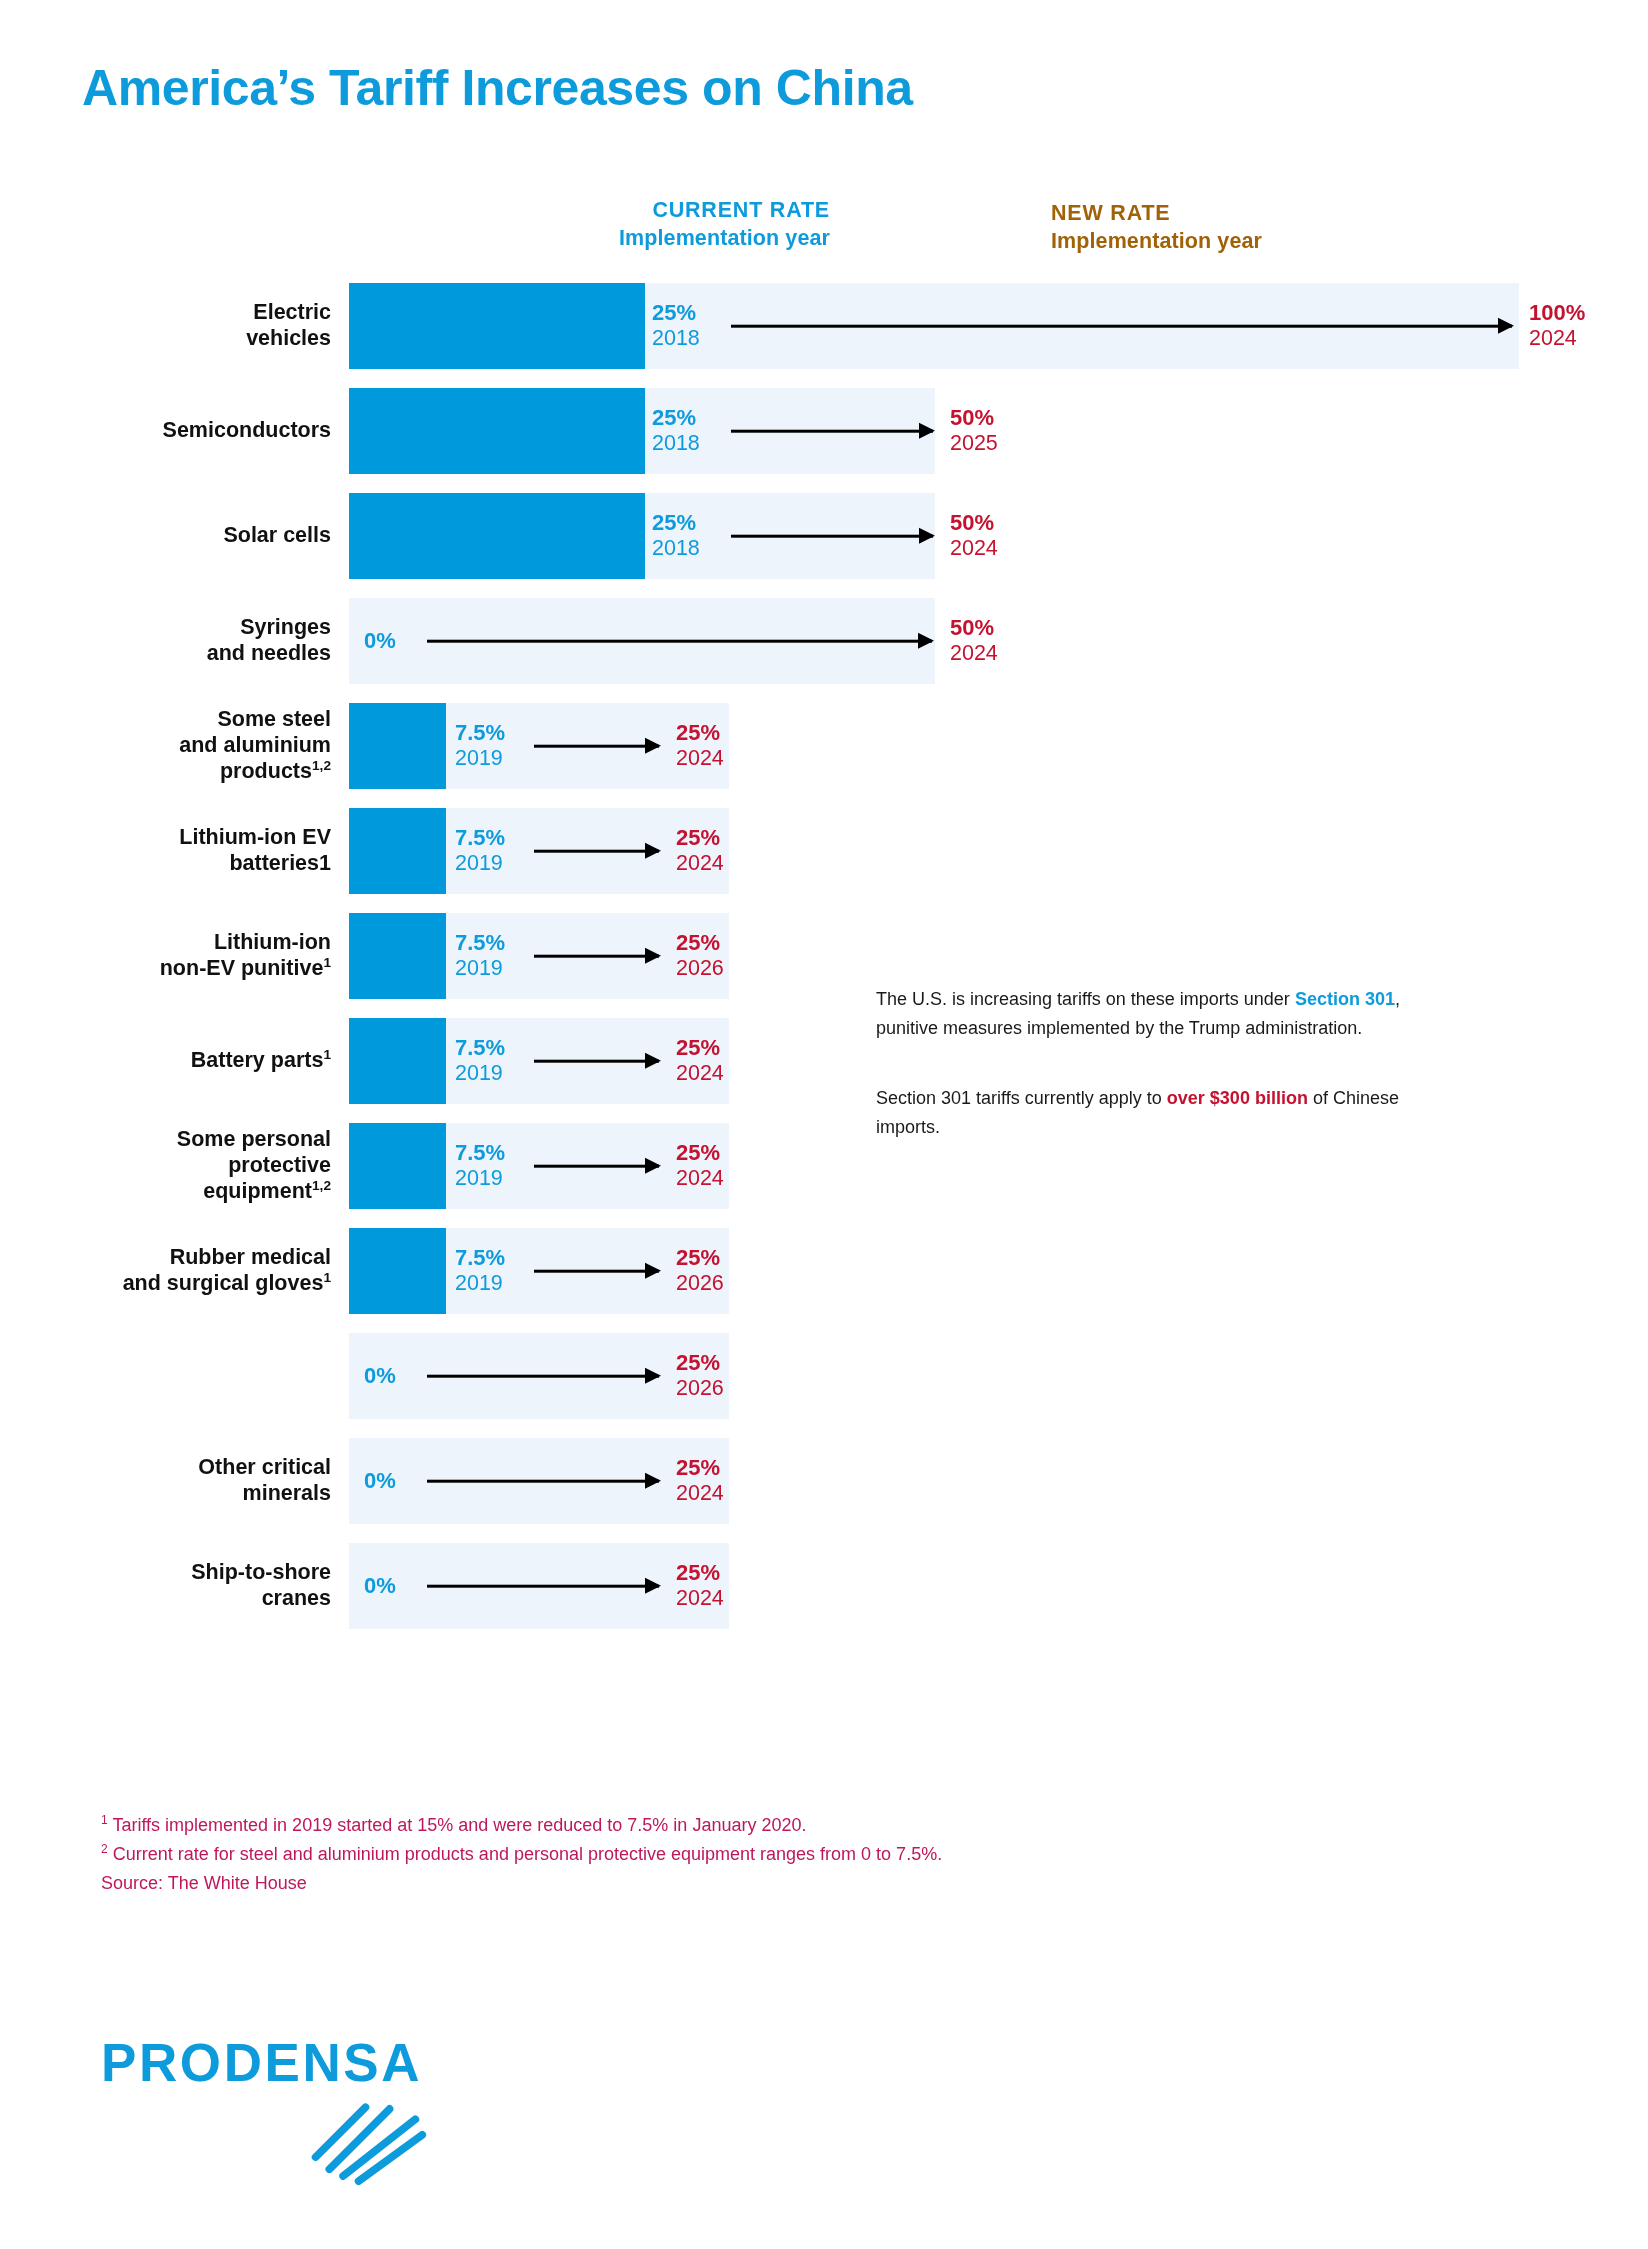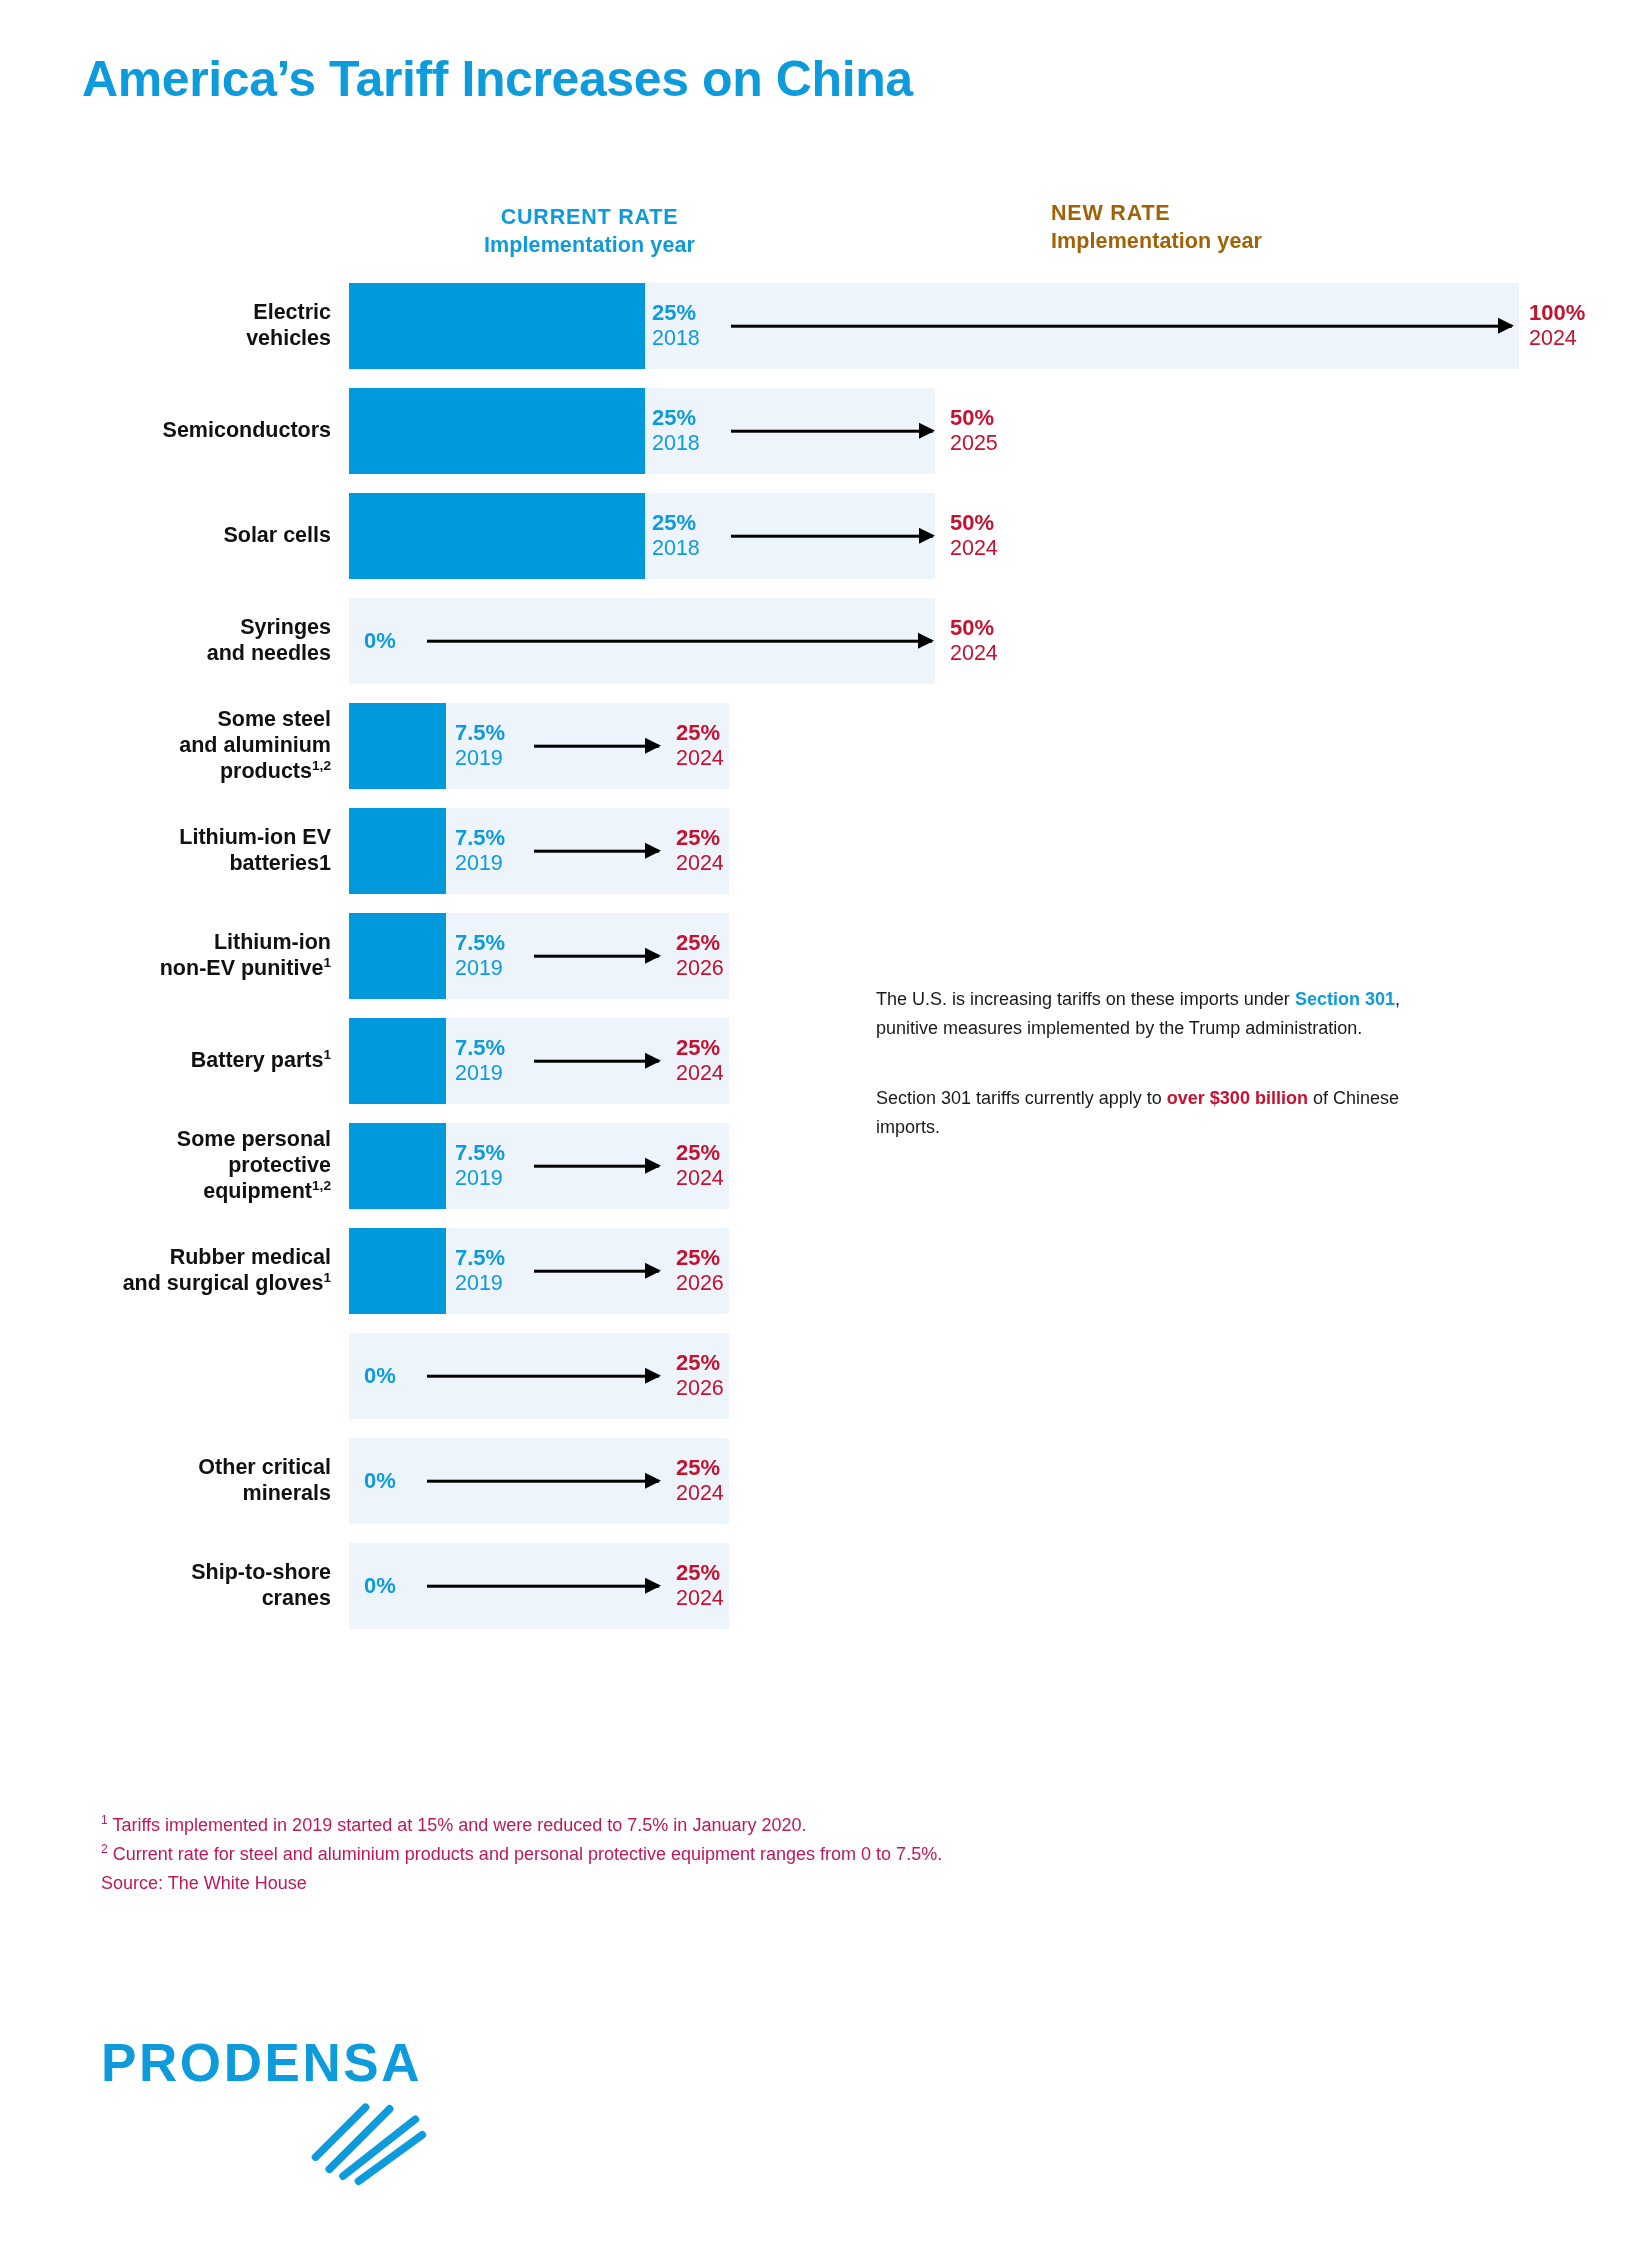--- a/index.html
+++ b/index.html
@@ -14,40 +14,40 @@
     position: relative;
     width: 1648px;
     height: 2250px;
     background: #ffffff;
   }
 
   
   #title {
     position: absolute;
     left: 82px;
-    top: 50px;
+    top: 59px;
     font-size: 50px;
     font-weight: bold;
     color: #0E9BDC;
     letter-spacing: -0.4px;
     white-space: nowrap;
   }
 
   
   .col-head {
     position: absolute;
     font-weight: bold;
     line-height: 1.28;
   }
   #head-current {
     left: 349px;
-    top: 204px;
+    top: 197px;
     width: 481px;
     color: #0E9BDC;
-    text-align: center;
+    text-align: right;
   }
   #head-new {
     right: 82px;
     top: 200px;
     width: 515px;
     color: #a16207;
   }
   .col-head .line1 { font-size: 21.5px; letter-spacing: 0.8px; display:block; }
   .col-head .line2 { font-size: 21.5px; letter-spacing: 0.1px; display:block; }
 

